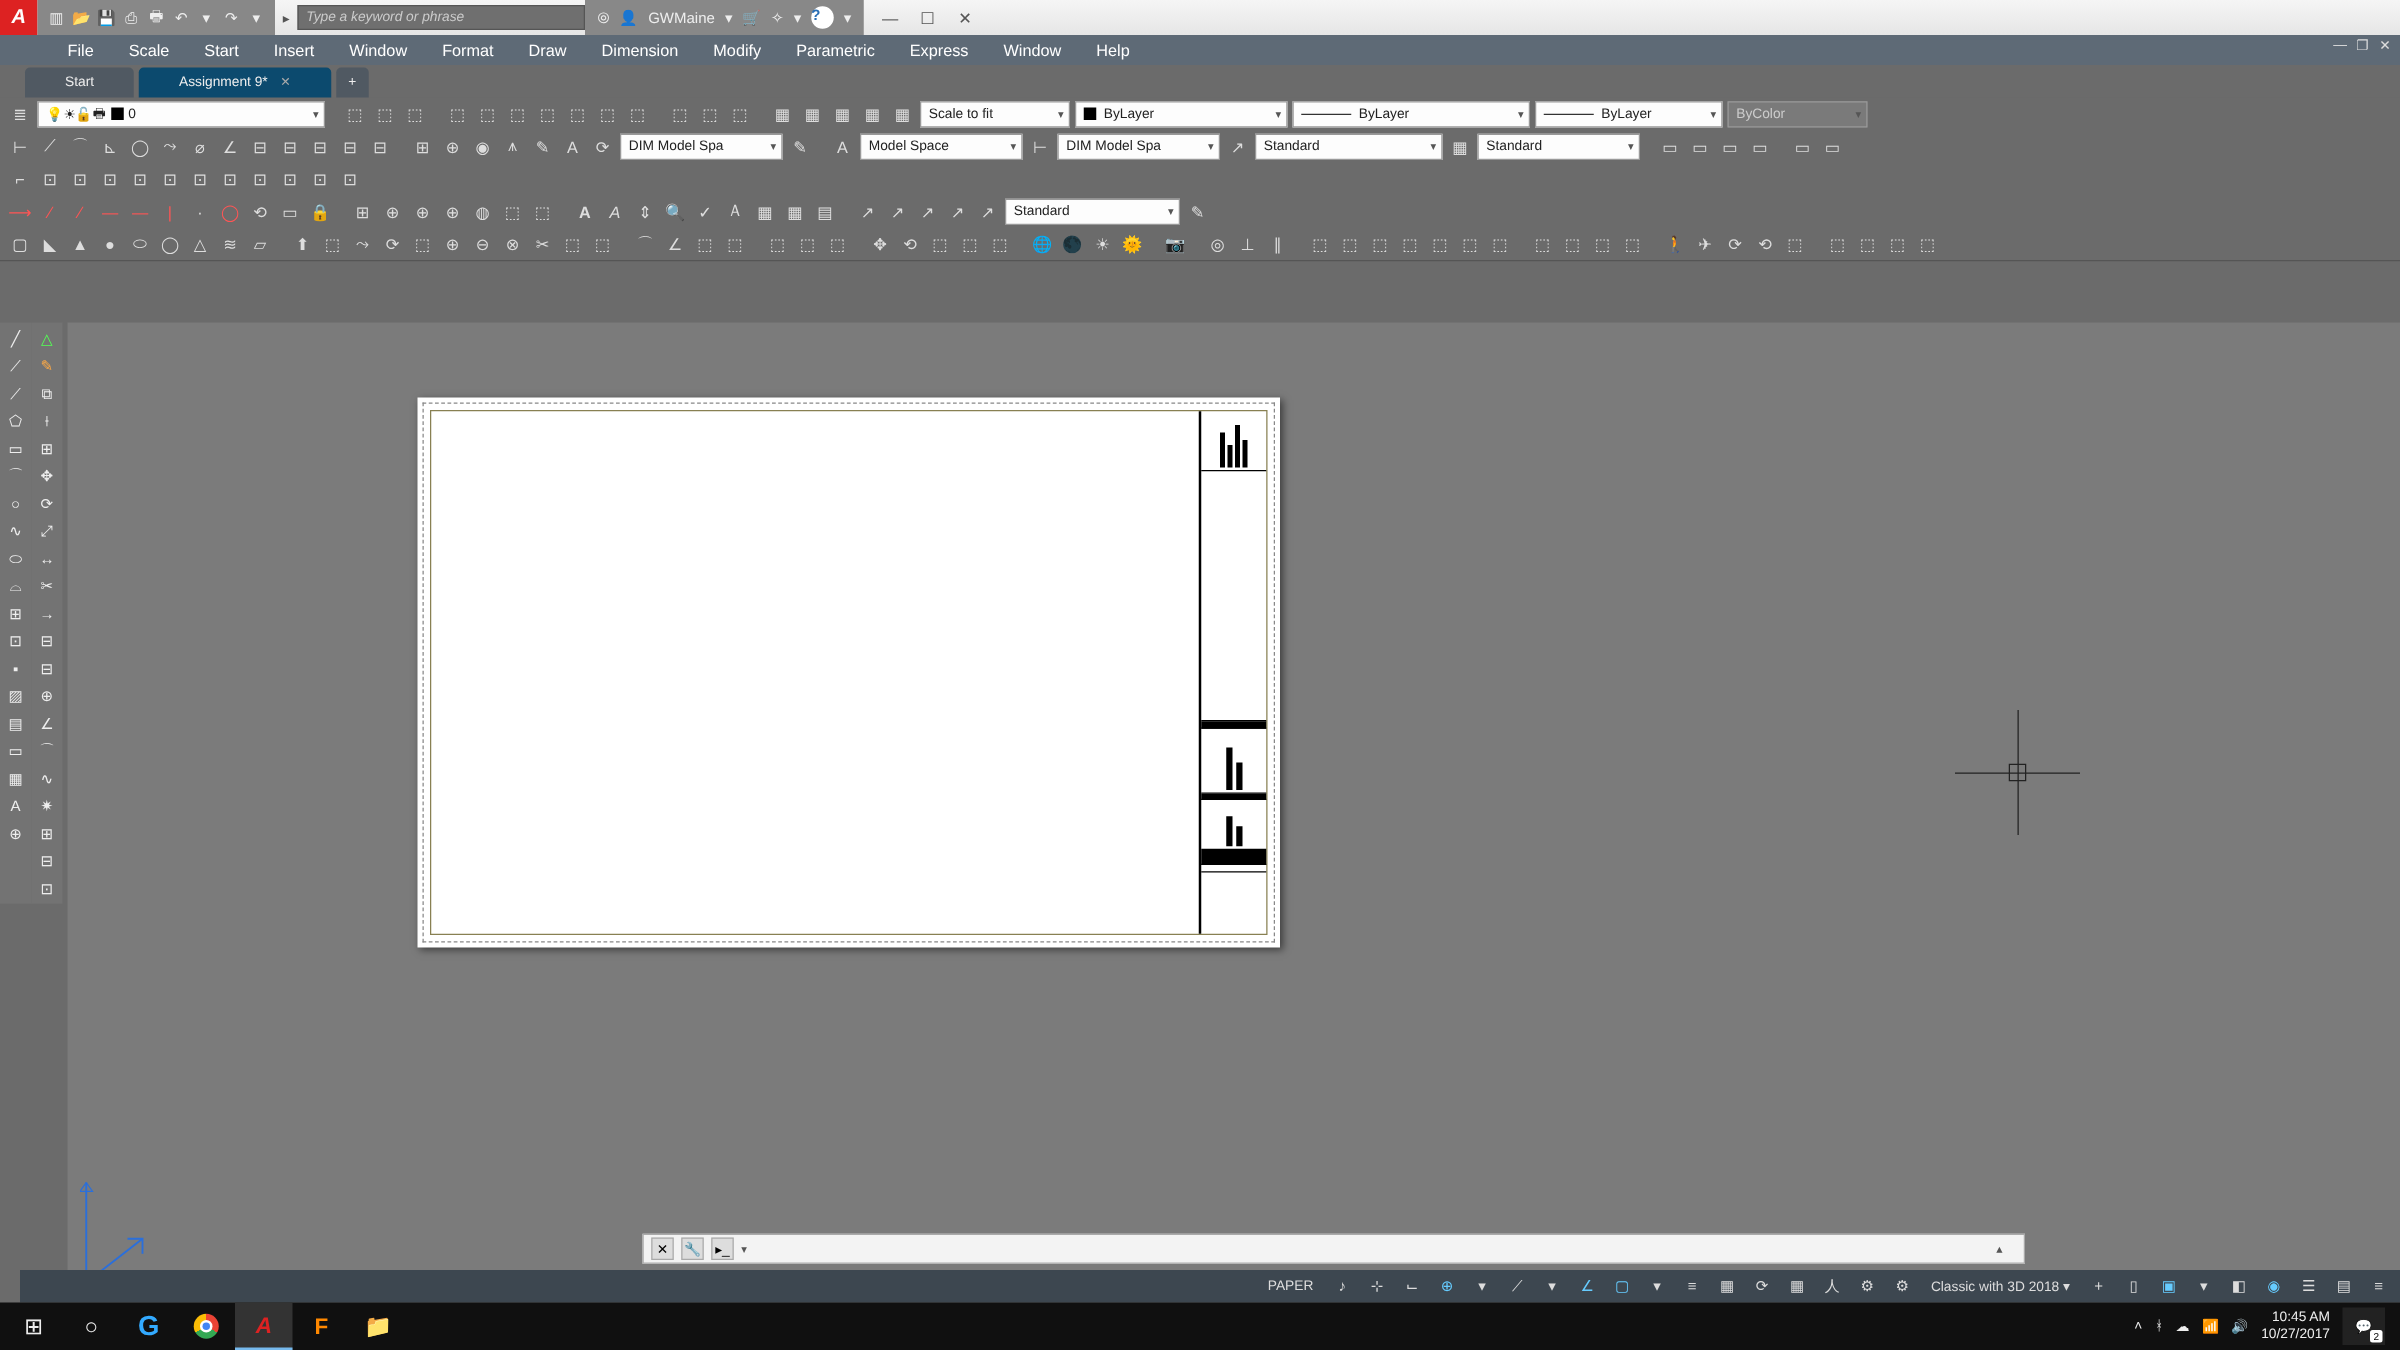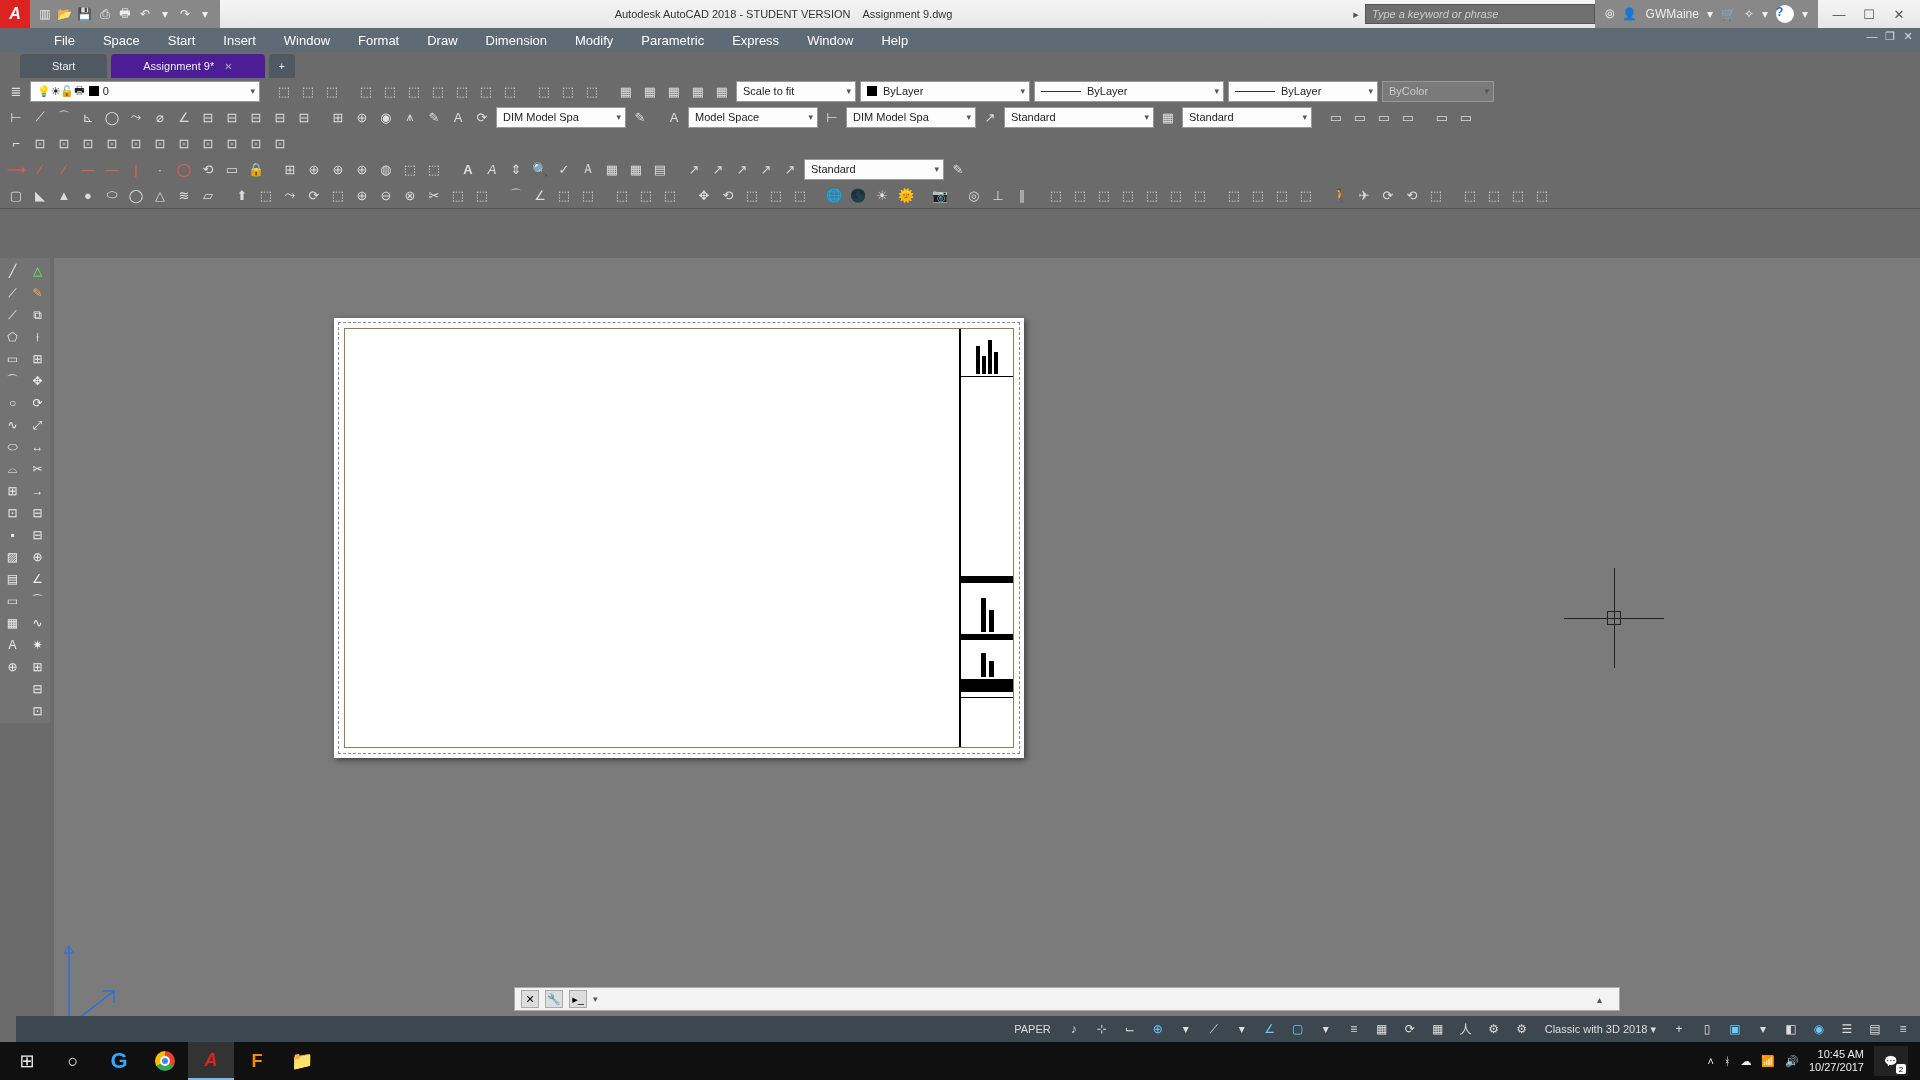--- a/index.html
+++ b/index.html
@@ -20,21 +20,21 @@
 
 
 .menubar { height: 24px; background: #5E6A76; display: flex; align-items: center; padding-left: 40px; position:relative;}
 .menubar .menuitem { color: #fff; padding: 0 14px; height:100%; display:flex; align-items:center; font-size:13px;}
 .menubar .docctrls{position:absolute;right:4px;top:2px;display:flex;gap:2px;color:#ddd;}
 .menubar .docctrls span{width:16px;text-align:center;font-size:11px;}
 
 
 .filetabbar{height:26px;background:#6B6B6B;display:flex;align-items:flex-end;padding-left:20px;}
 .filetab{height:24px;padding:0 32px;display:flex;align-items:center;background:#505962;color:#eee;border-top-left-radius:4px;border-top-right-radius:4px;margin-right:4px;font-size:12px;}
-.filetab.active{background:#4c1d95;}
+.filetab.active{background:#0c4a6e;}
 .filetab .close{margin-left:10px;font-size:10px;color:#aaa;}
 .filetab.plus{padding:0 10px;}
 
 
 .tb-area{background:#6B6B6B;border-bottom:1px solid #555;}
 .tb-row{height:26px;display:flex;align-items:center;gap:4px;padding:1px 6px;}
 .tb-ico{width:20px;height:20px;display:inline-flex;align-items:center;justify-content:center;color:#ddd;font-size:13px;border:1px solid transparent;}
 .tb-sep{width:6px;}
 .tb-dd{height:21px;background:#fdfdfd;border:1px solid #999;display:flex;align-items:center;padding:0 6px;font-size:12px;color:#222;position:relative;}
 .tb-dd .arrow{position:absolute;right:4px;font-size:9px;color:#555;}
@@ -101,24 +101,20 @@
     <span>▥</span>
     <span>📂</span>
     <span>💾</span>
     <span>⎙</span>
     <span>🖶</span>
     <span>↶</span>
     <span>▾</span>
     <span>↷</span>
     <span>▾</span>
   </div>
-  <div class="title-center">
-    <span>Autodesk AutoCAD 2018 - STUDENT VERSION</span>
-    <span>Assignment 9.dwg</span>
-  </div>
   <div class="play">▸</div>
   <div class="search">Type a keyword or phrase</div>
   <div class="usergrp">
     <span>⦾</span>
     <span>👤</span>
     <span>GWMaine</span>
     <span>▾</span>
     <span>🛒</span>
     <span>✧</span>
     <span>▾</span>
@@ -127,21 +123,21 @@
   </div>
   <div class="winbtns">
     <span>—</span>
     <span>☐</span>
     <span>✕</span>
   </div>
 </div>
 
 <div class="menubar">
   <div class="menuitem">File</div>
-  <div class="menuitem">Space</div>
+  <div class="menuitem">Scale</div>
   <div class="menuitem">Start</div>
   <div class="menuitem">Insert</div>
   <div class="menuitem">Window</div>
   <div class="menuitem">Format</div>
   <div class="menuitem">Draw</div>
   <div class="menuitem">Dimension</div>
   <div class="menuitem">Modify</div>
   <div class="menuitem">Parametric</div>
   <div class="menuitem">Express</div>
   <div class="menuitem">Window</div>

